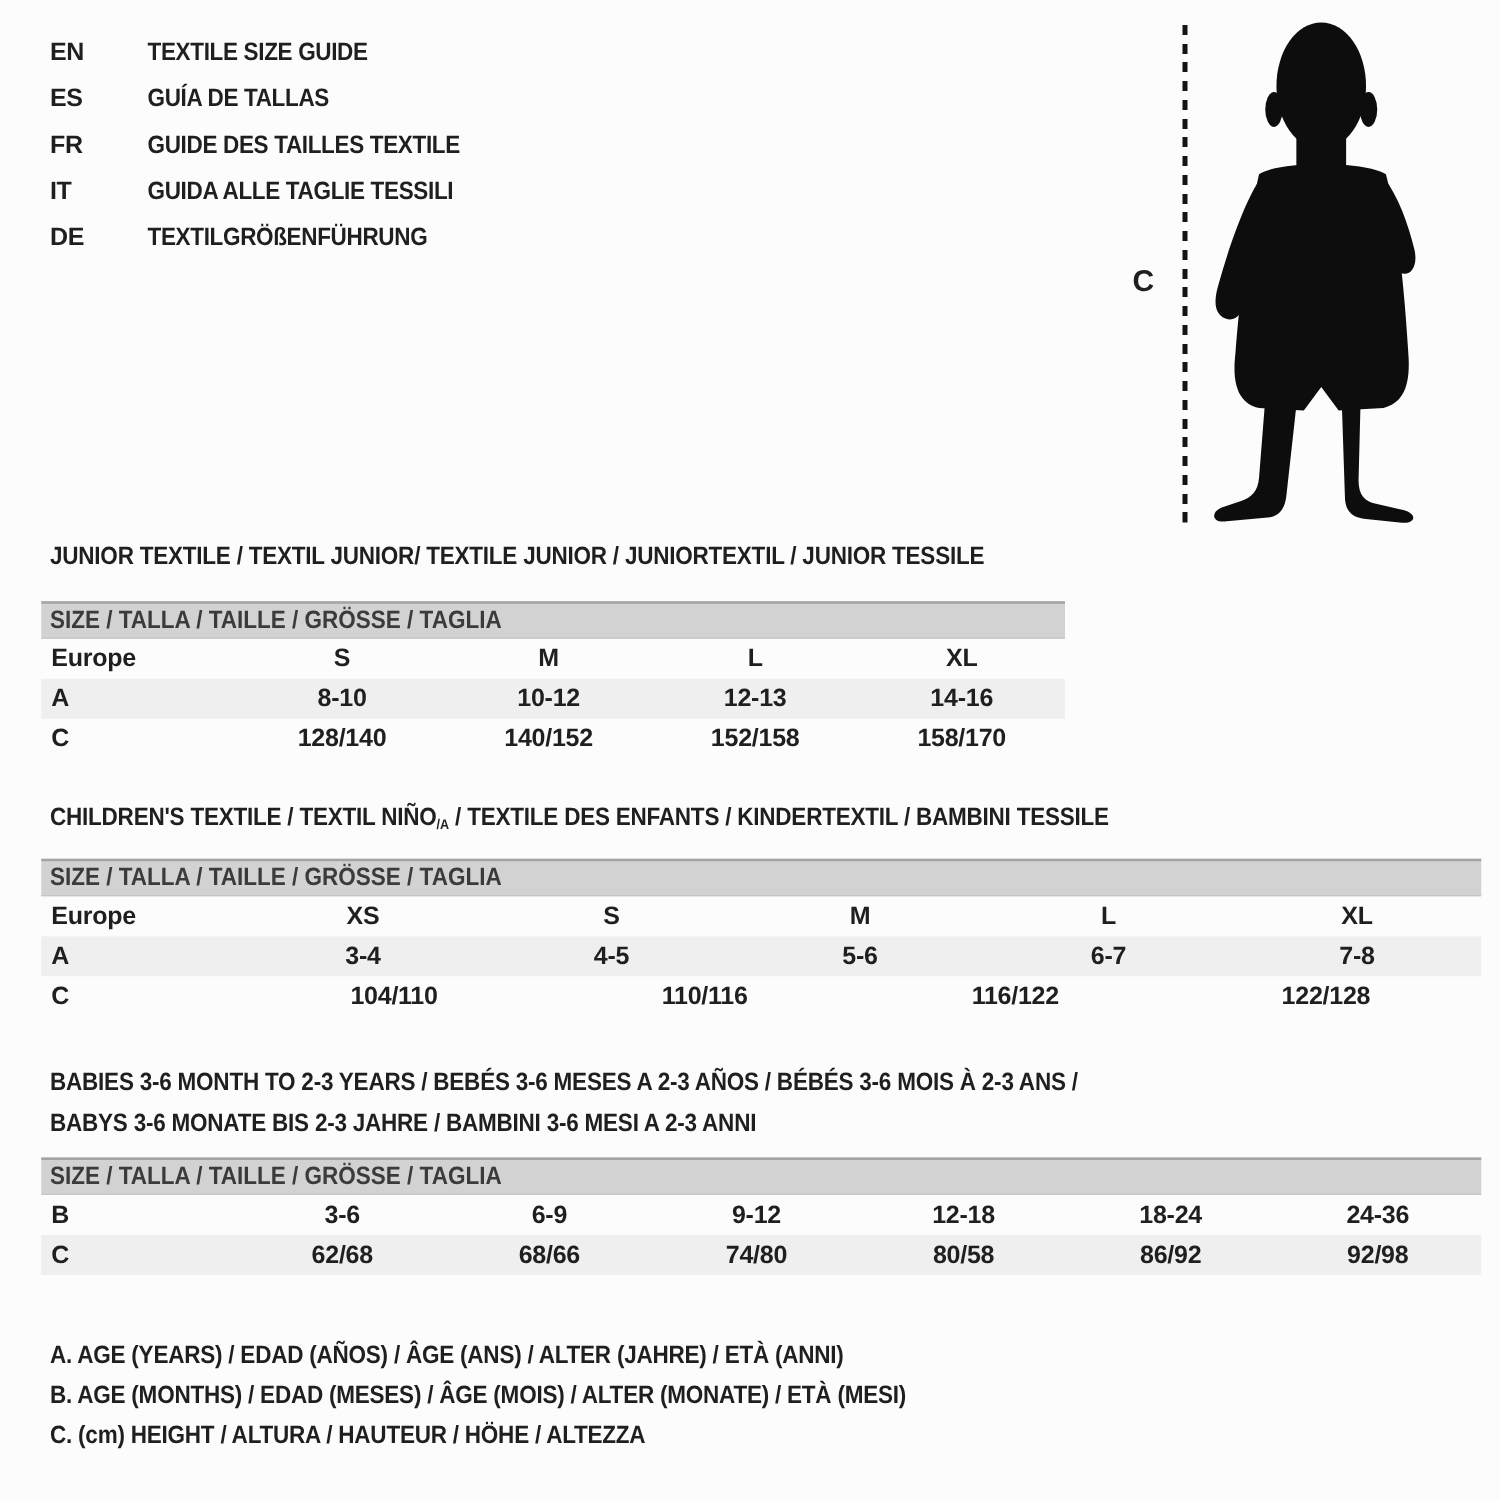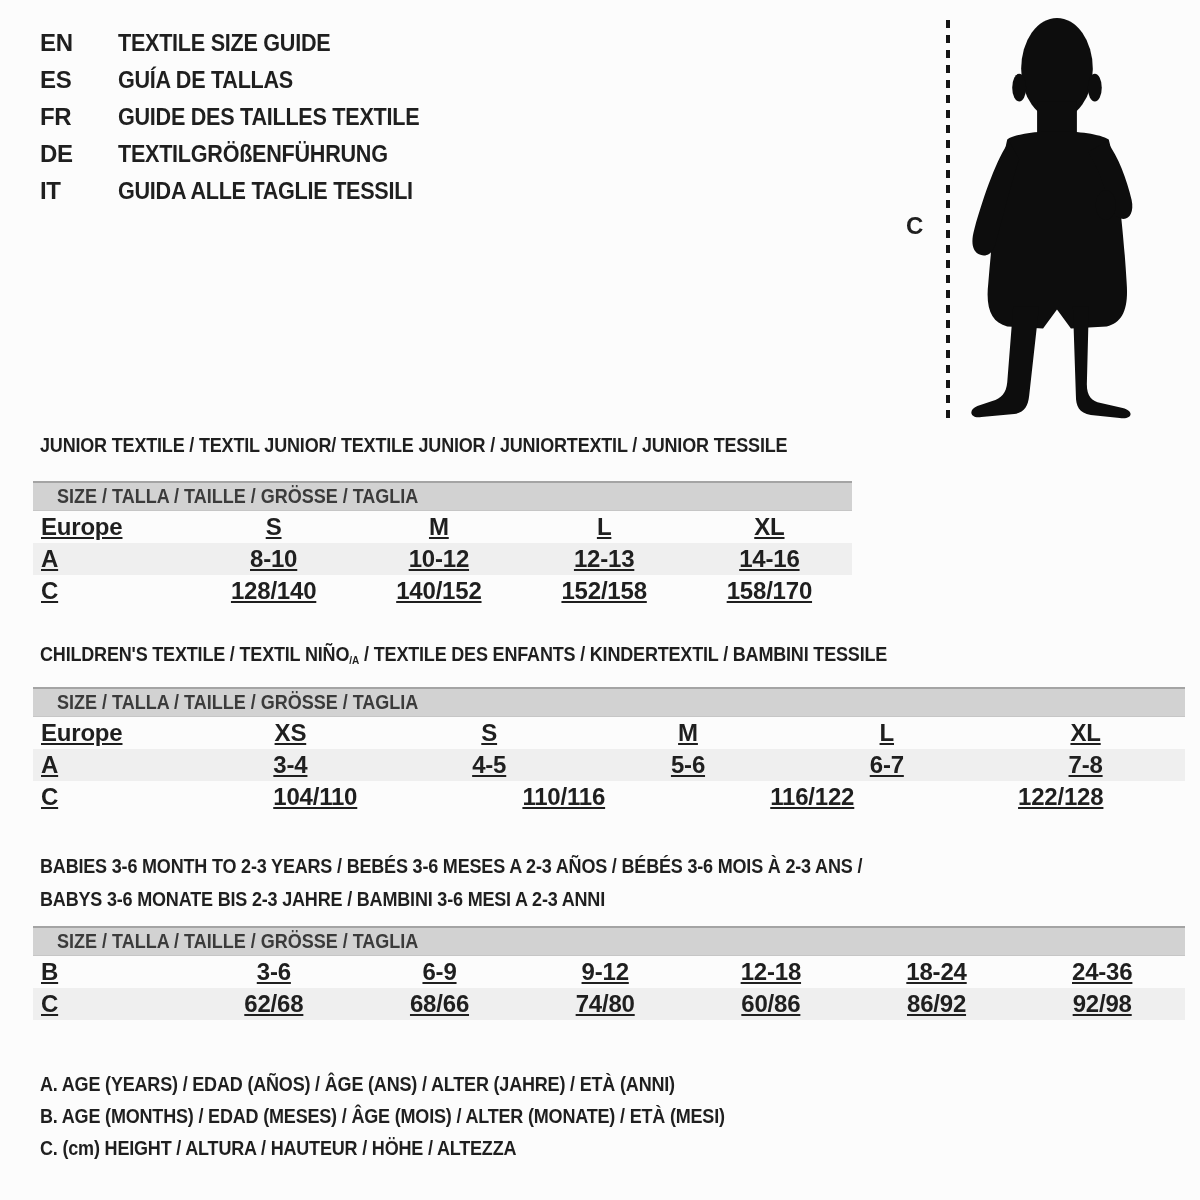--- a/index.html
+++ b/index.html
@@ -16,46 +16,46 @@
     width:1200px;height:1200px;position:relative;overflow:hidden;
     background:var(--bg);
     font-family:"Liberation Sans","DejaVu Sans",sans-serif;
     font-weight:700;color:var(--ink);
     -webkit-font-smoothing:antialiased;
   }
   .cond{transform:scaleX(.9);transform-origin:0 50%;white-space:nowrap;}
 
   
   .lang-block{position:absolute;left:40px;top:24px;}
-  .lang-row{display:flex;height:37px;line-height:37px;font-size:24px;letter-spacing:-0.3px;}
+  .lang-row{display:flex;height:37px;line-height:37px;font-size:20px;letter-spacing:-0.3px;}
   .lang-code{flex:0 0 78px;}
   .lang-label{flex:0 0 auto;}
 
   
   .measure-line{
     position:absolute;left:946px;top:20px;width:4px;height:398px;
     background-image:repeating-linear-gradient(to bottom,#141414 0 8px,transparent 8px 15px);
   }
   .c-label{position:absolute;left:906px;top:213px;font-size:24px;line-height:26px;}
   .toddler{position:absolute;left:960px;top:12px;width:192px;height:408px;}
 
   
   .sec-title{position:absolute;left:40px;font-size:20px;line-height:23px;letter-spacing:-0.2px;}
   .sub{font-size:0.56em;position:relative;top:3px;letter-spacing:0;}
 
   
   .stable{position:absolute;left:33px;}
   .band{
-    height:30px;line-height:27px;box-sizing:border-box;padding-left:24px;
+    height:30px;line-height:27px;box-sizing:border-box;padding-left:7px;
     background:var(--band_bg);color:var(--band_ink);
     border-top:2px solid var(--band_edge);border-bottom:1px solid #c6c6c6;
     font-size:20px;
   }
   .band-inner{display:inline-block;transform:scaleX(.9);transform-origin:0 50%;white-space:nowrap;}
-  .trow{display:flex;height:32px;line-height:32px;font-size:24px;letter-spacing:-0.2px;text-decoration:underline;}
+  .trow{display:flex;height:32px;line-height:32px;font-size:20px;letter-spacing:-0.2px;}
   .trow.shaded{background:var(--row_shade);}
   .tcell{flex:1 1 0;text-align:center;}
   .tcell.label{flex:0 0 150px;text-align:left;padding-left:8px;}
 
   
   .footer{position:absolute;left:40px;top:1068px;}
   .footer-line{height:32px;line-height:32px;font-size:20px;letter-spacing:-0.2px;}
 </style>
 </head>
 <body>
@@ -67,26 +67,26 @@
   </div>
   <div class="lang-row">
     <span class="lang-code">ES</span>
     <span class="lang-label cond">GUÍA DE TALLAS</span>
   </div>
   <div class="lang-row">
     <span class="lang-code">FR</span>
     <span class="lang-label cond">GUIDE DES TAILLES TEXTILE</span>
   </div>
   <div class="lang-row">
+    <span class="lang-code">IT</span>
+    <span class="lang-label cond">GUIDA ALLE TAGLIE TESSILI</span>
+  </div>
+  <div class="lang-row">
     <span class="lang-code">DE</span>
     <span class="lang-label cond">TEXTILGRÖßENFÜHRUNG</span>
-  </div>
-  <div class="lang-row">
-    <span class="lang-code">IT</span>
-    <span class="lang-label cond">GUIDA ALLE TAGLIE TESSILI</span>
   </div>
 </div>
 
 <div class="c-label">C</div>
 <div class="measure-line"></div>
 <svg class="toddler" viewBox="0 0 190 410" xmlns="http://www.w3.org/2000/svg" aria-hidden="true">
   <g fill="var(--silhouette)">
     <ellipse cx="96" cy="57" rx="36" ry="51"></ellipse>
     <ellipse cx="58" cy="76" rx="7" ry="14"></ellipse>
     <ellipse cx="134" cy="76" rx="7" ry="14"></ellipse>
@@ -182,21 +182,21 @@
         <div class="tcell">9-12</div>
         <div class="tcell">12-18</div>
         <div class="tcell">18-24</div>
         <div class="tcell">24-36</div>
       </div>
       <div class="trow shaded">
         <div class="tcell label">C</div>
         <div class="tcell">62/68</div>
         <div class="tcell">68/66</div>
         <div class="tcell">74/80</div>
-        <div class="tcell">60/86</div>
+        <div class="tcell">80/58</div>
         <div class="tcell">86/92</div>
         <div class="tcell">92/98</div>
       </div>
     </div>
 </div>
 
 <div class="footer">
   <div class="footer-line cond">A. AGE (YEARS) / EDAD (AÑOS) / ÂGE (ANS) / ALTER (JAHRE) / ETÀ (ANNI)</div>
   <div class="footer-line cond">B. AGE (MONTHS) / EDAD (MESES) / ÂGE (MOIS) / ALTER (MONATE) / ETÀ (MESI)</div>
   <div class="footer-line cond">C. (cm) HEIGHT / ALTURA / HAUTEUR / HÖHE / ALTEZZA</div>

